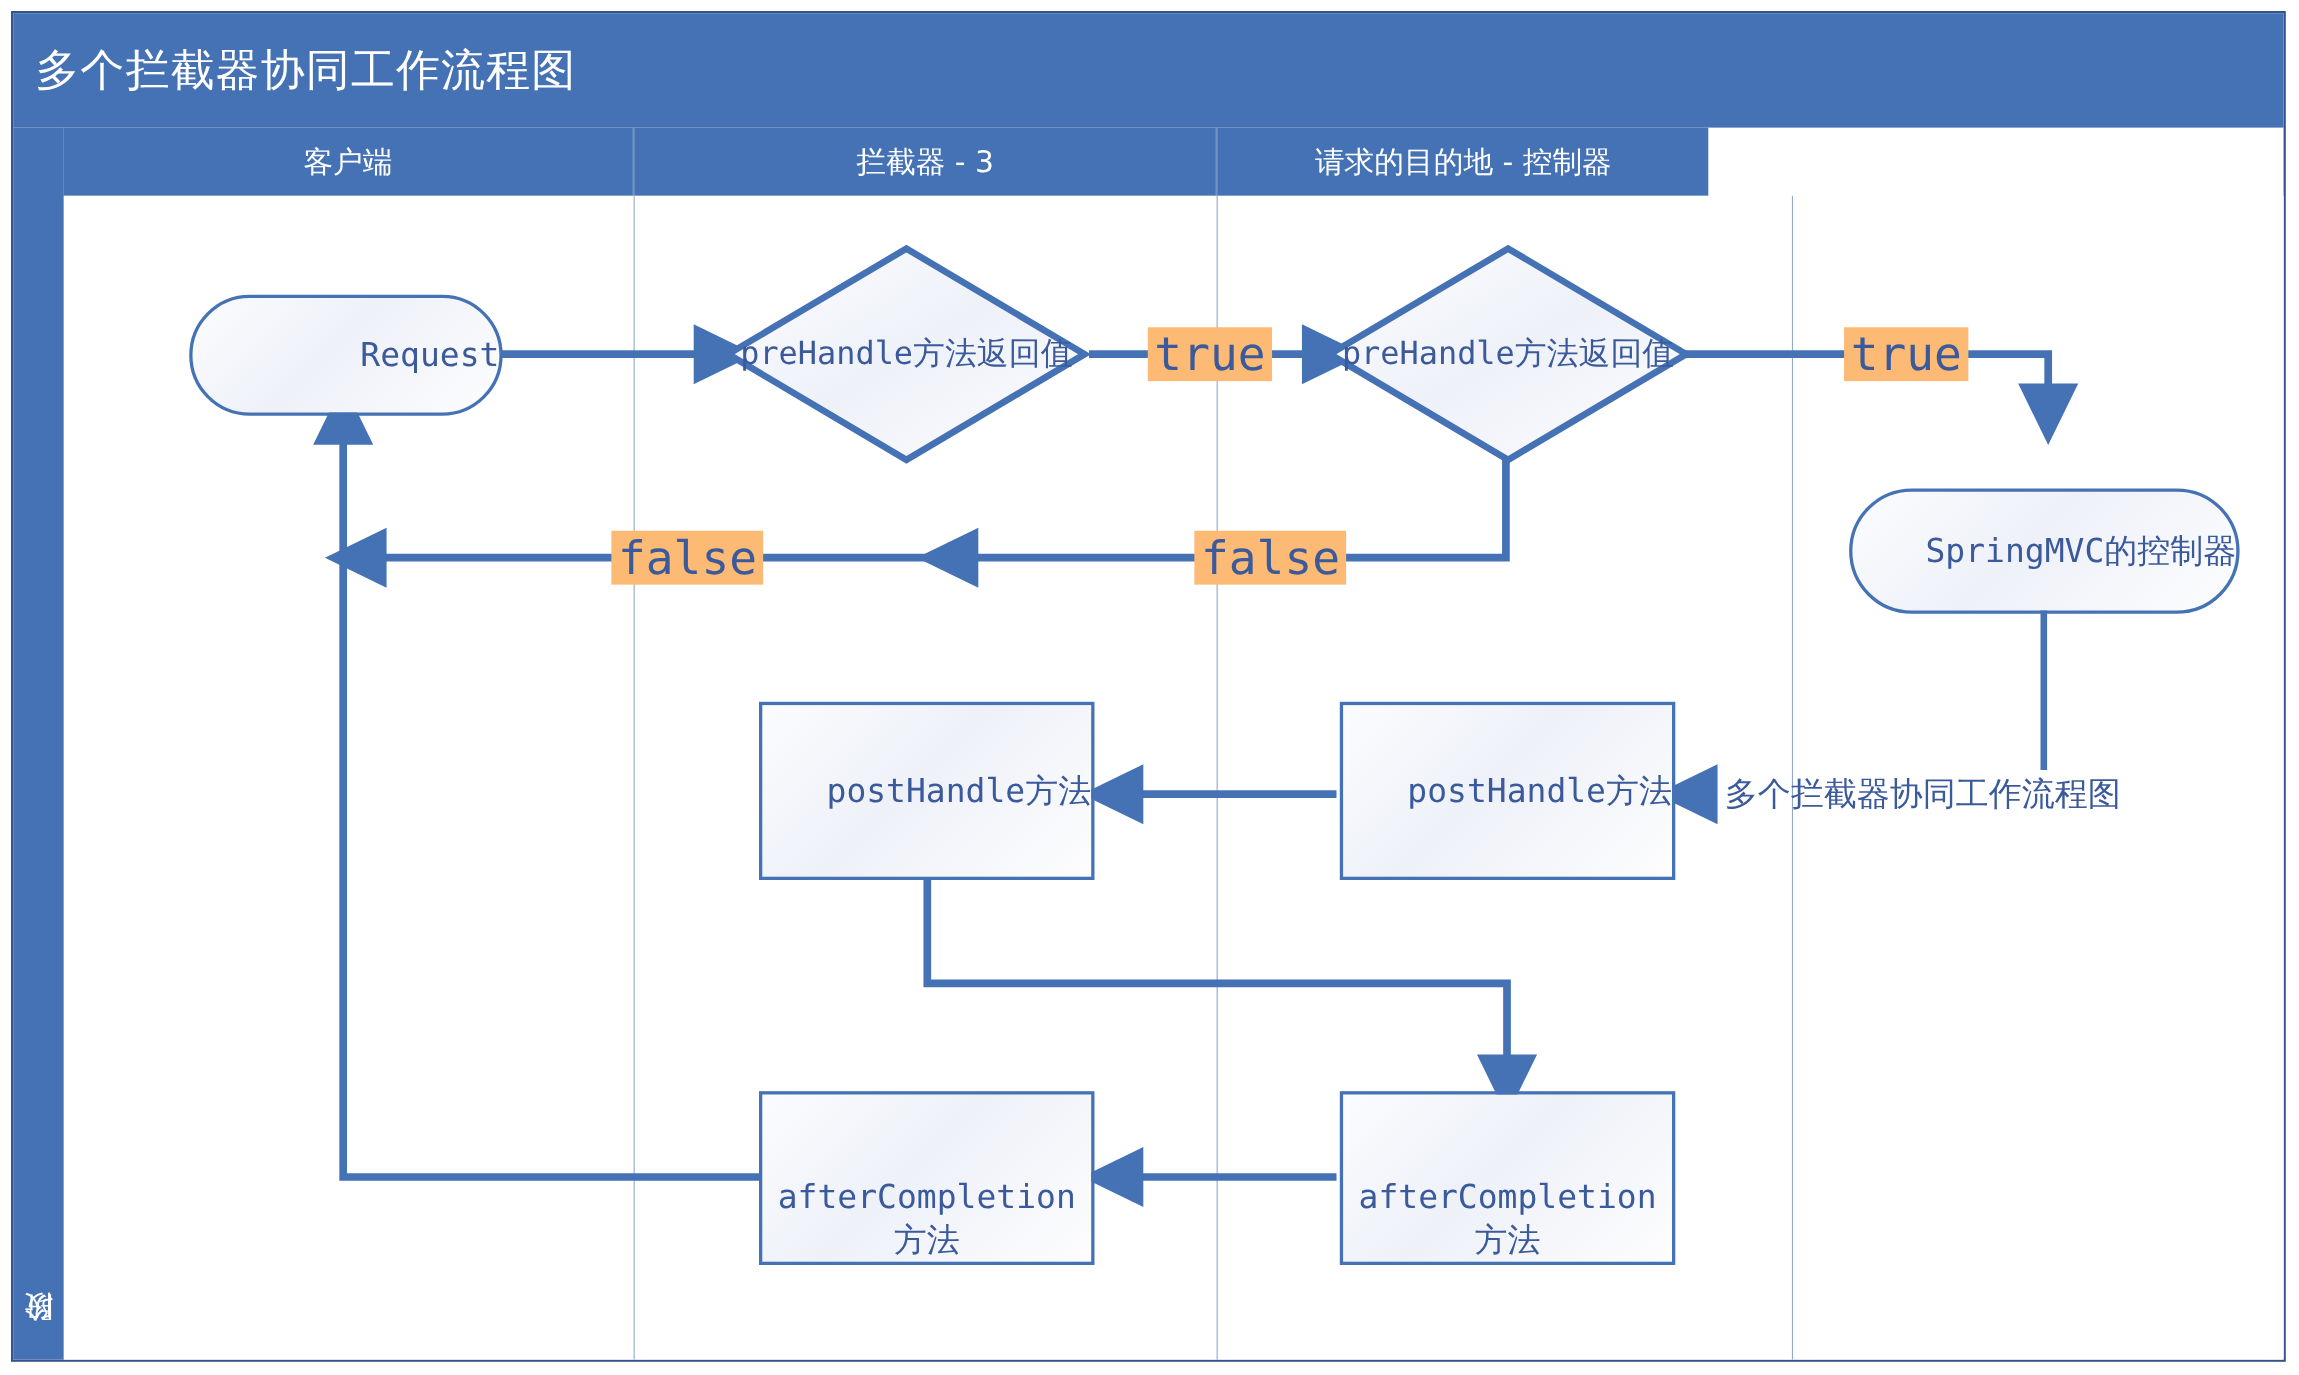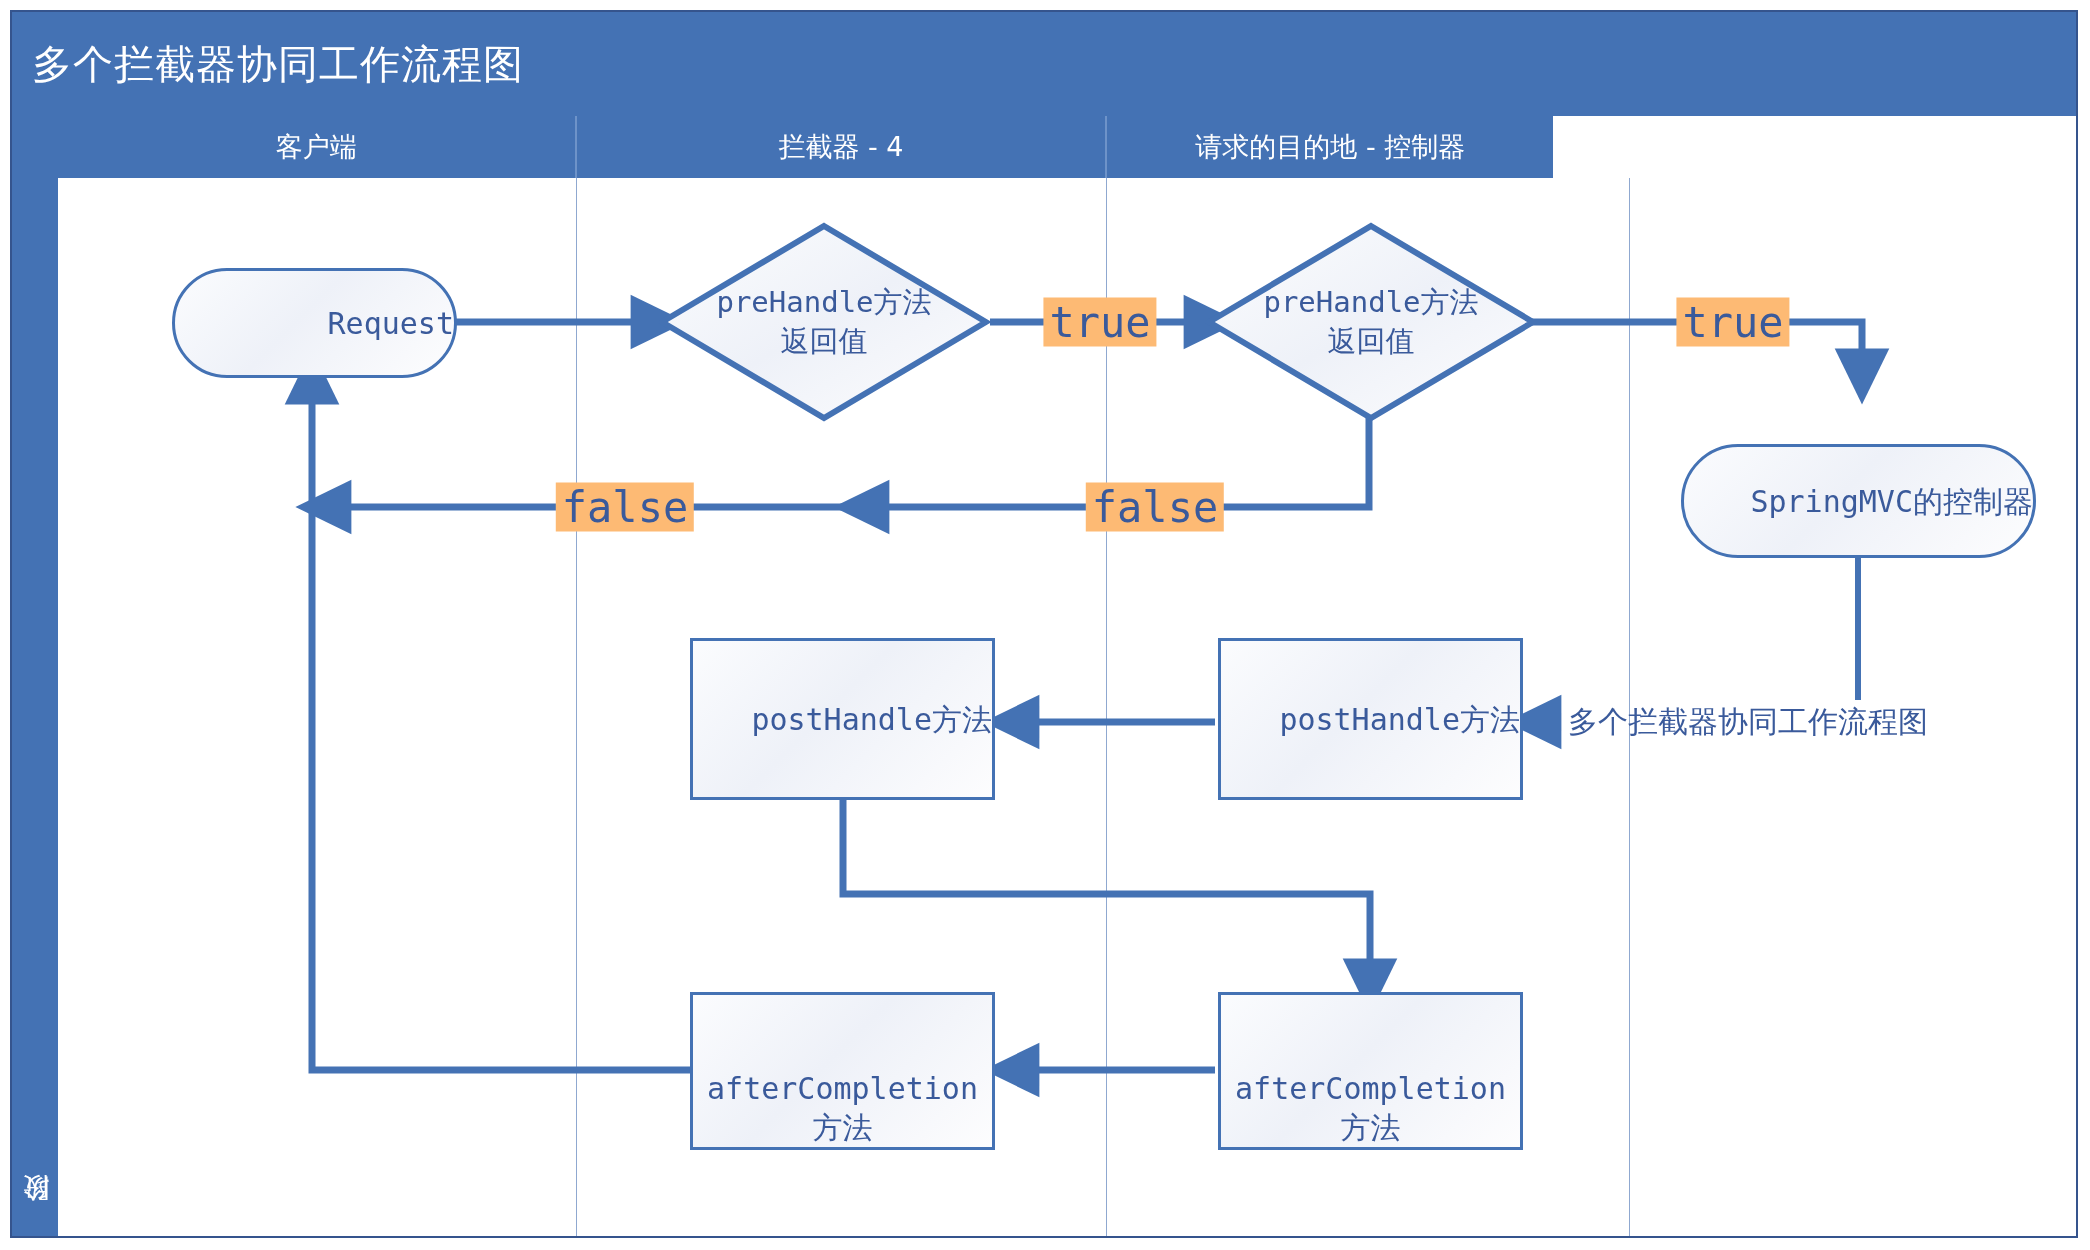--- a/index.html
+++ b/index.html
@@ -114,21 +114,20 @@
     position:absolute;
   }
   .diamond-shape{
     position:absolute;left:0;top:0;
     width:100%;height:100%;
   }
   .diamond-label{
     position:absolute;left:0;top:0;
     width:100%;height:100%;
     display:flex;align-items:center;justify-content:center;
-    flex-direction:column;
     color:#3A5A9B;
     font-family:"DejaVu Sans Mono","Liberation Mono",monospace;
     font-size:29px;
     line-height:1.35;
     text-align:center;
     white-space:nowrap;
   }
 
   
   .edge-label{
@@ -160,21 +159,21 @@
   <div class="title-band">
     <div class="title-text">多个拦截器协同工作流程图</div>
   </div>
 
   <div class="phase-band">
     <div class="phase-text">阶段</div>
   </div>
 
   <div class="lane-header-row">
     <div class="lane-header" style="width:25.7%">客户端</div>
-    <div class="lane-header" style="width:26.3%">拦截器 - 4</div>
+    <div class="lane-header" style="width:26.3%">拦截器 - 3</div>
     <div class="lane-header" style="width:22.1%">请求的目的地 - 控制器</div>
   </div>
 
   <div class="lane-body">
     <div class="lane-col" style="width:25.7%"></div>
     <div class="lane-col" style="width:26.3%"></div>
     <div class="lane-col" style="width:25.9%"></div>
     <div class="lane-col" style="width:22.1%"></div>
   </div>
 

